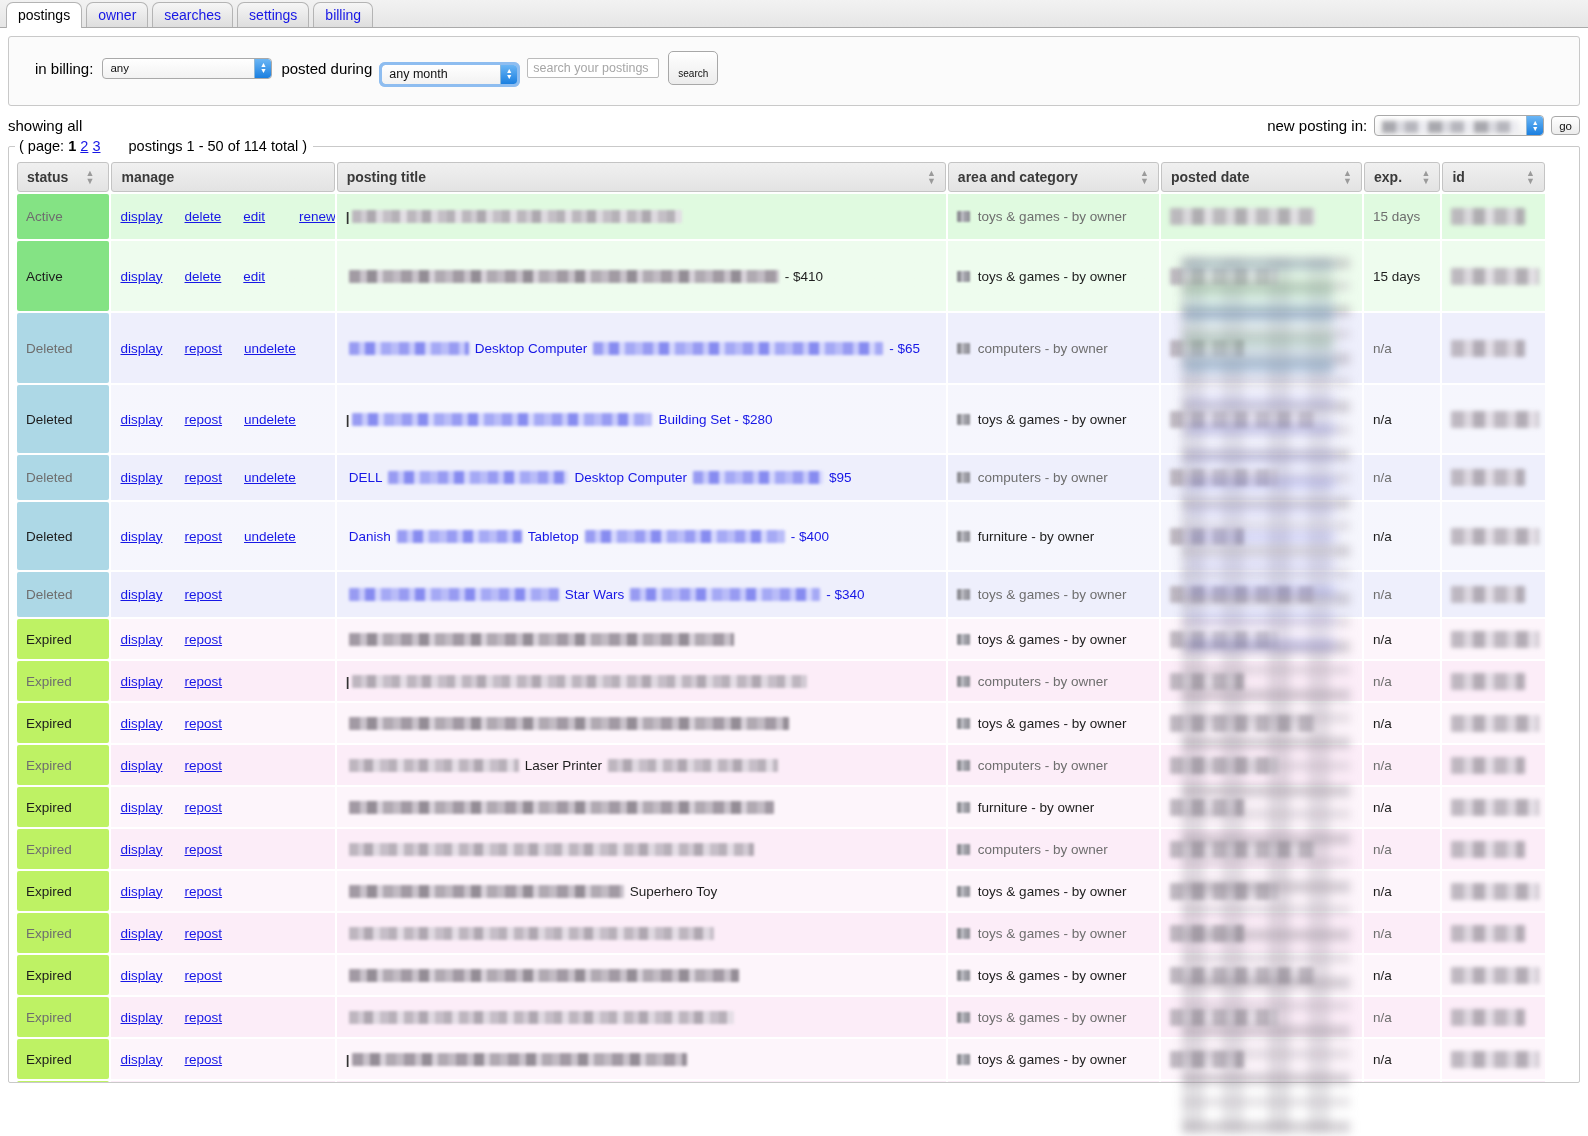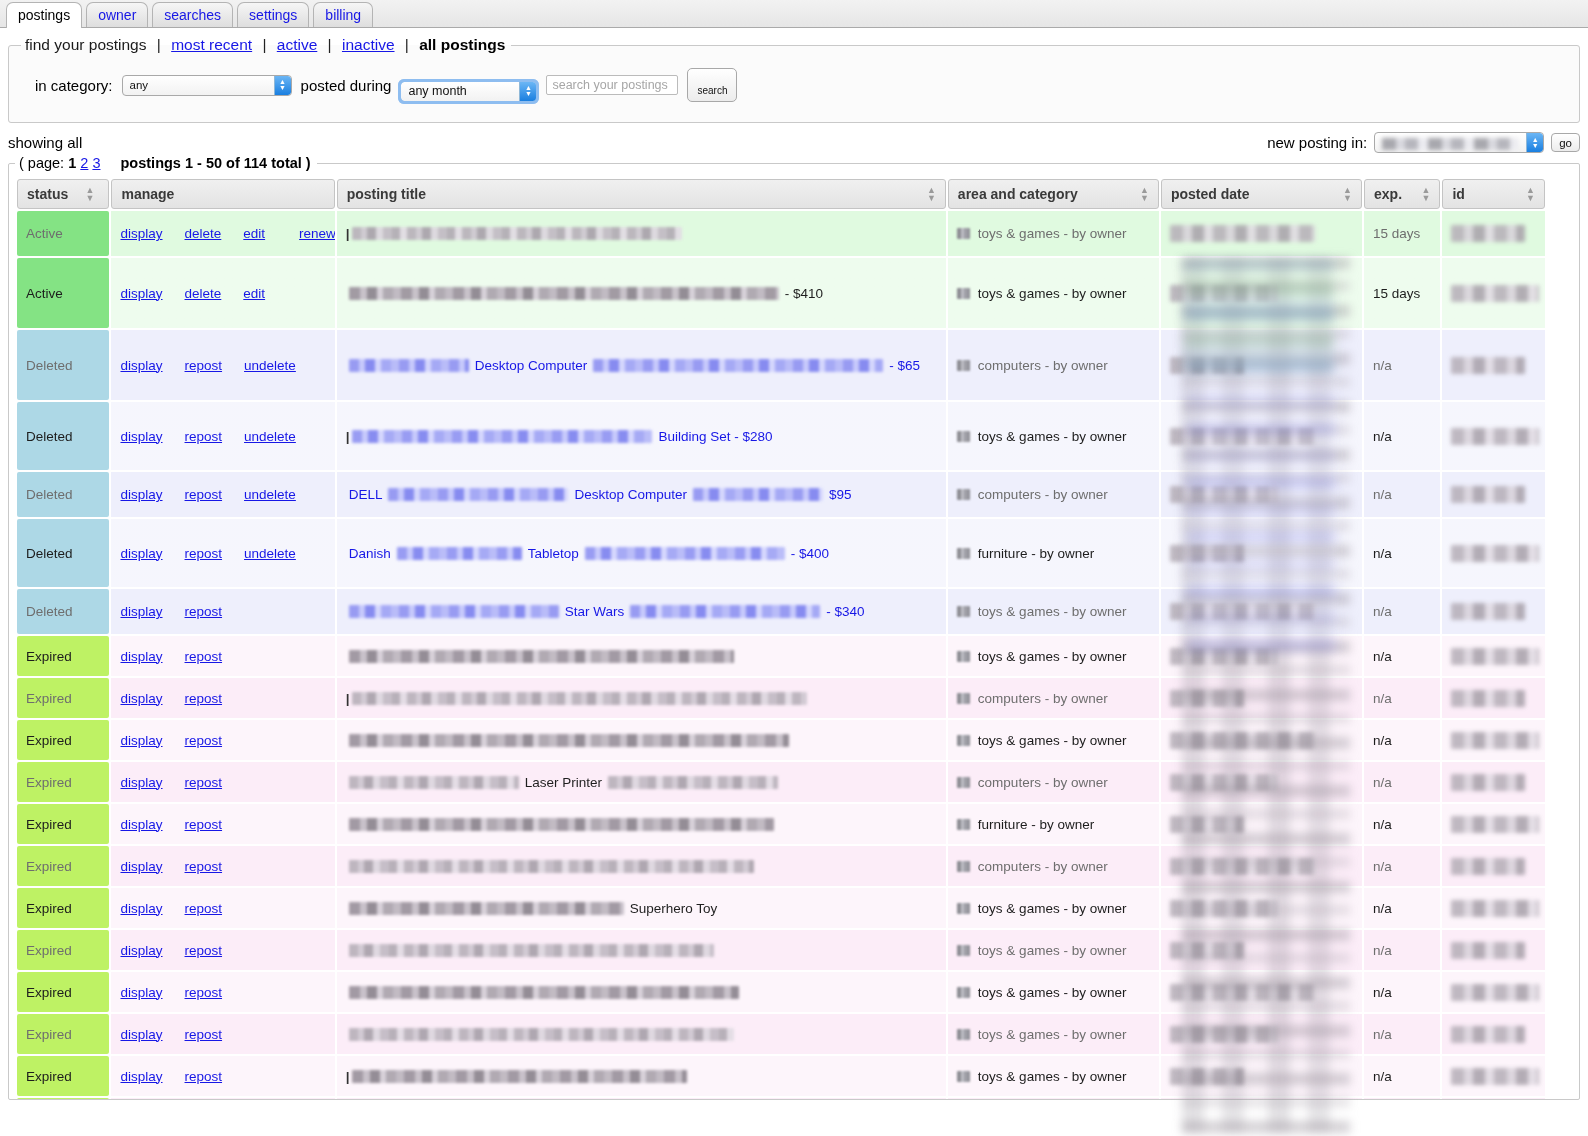--- a/index.html
+++ b/index.html
@@ -157,21 +157,21 @@
     background: #ffffff;
     height: 945px;
     overflow: hidden;
   }
   fieldset.results legend {
     padding: 0 6px 0 4px;
     font-size: 14.5px;
   }
   fieldset.results legend .pg { font-weight: bold; }
   fieldset.results legend a { color:#1717e6; text-decoration: underline; }
-  fieldset.results legend .count { margin-left: 16px; font-weight: bold; }
+  fieldset.results legend .count { margin-left: 24px; }
 
   
   table.postings {
     border-collapse: separate;
     border-spacing: 2px 2px;
     width: 1532px;
     table-layout: fixed;
   }
   table.postings th {
     background: linear-gradient(#f0f0f0,#e3e3e3);
@@ -364,34 +364,23 @@
 <div class="tabbar">
   <div class="tab active"><span>postings</span></div>
   <div class="tab"><span>owner</span></div>
   <div class="tab"><span>searches</span></div>
   <div class="tab"><span>settings</span></div>
   <div class="tab"><span>billing</span></div>
 </div>
 
 <div class="findwrap">
   <fieldset class="find">
-    <legend>
-      <span>find your postings</span>
-      <span class="sep">|</span>
-      <a href="#">most recent</a>
-      <span class="sep">|</span>
-      <a href="#">active</a>
-      <span class="sep">|</span>
-      <a href="#">inactive</a>
-      <span class="sep">|</span>
-      <span class="cur">all postings</span>
-    </legend>
 
     <div class="filterrow">
-      <span class="lbl">in category:</span>
+      <span class="lbl">in billing:</span>
       <span class="aquasel w-cat">
         <span>any</span>
         <span class="stepper">▲<br>▼</span>
       </span>
       <span class="lbl">posted during</span>
       <span class="aquasel w-month focus">
         <span>any month</span>
         <span class="stepper">▲<br>▼</span>
       </span>
       <input class="srchinput" type="text" placeholder="search your postings" style="">

